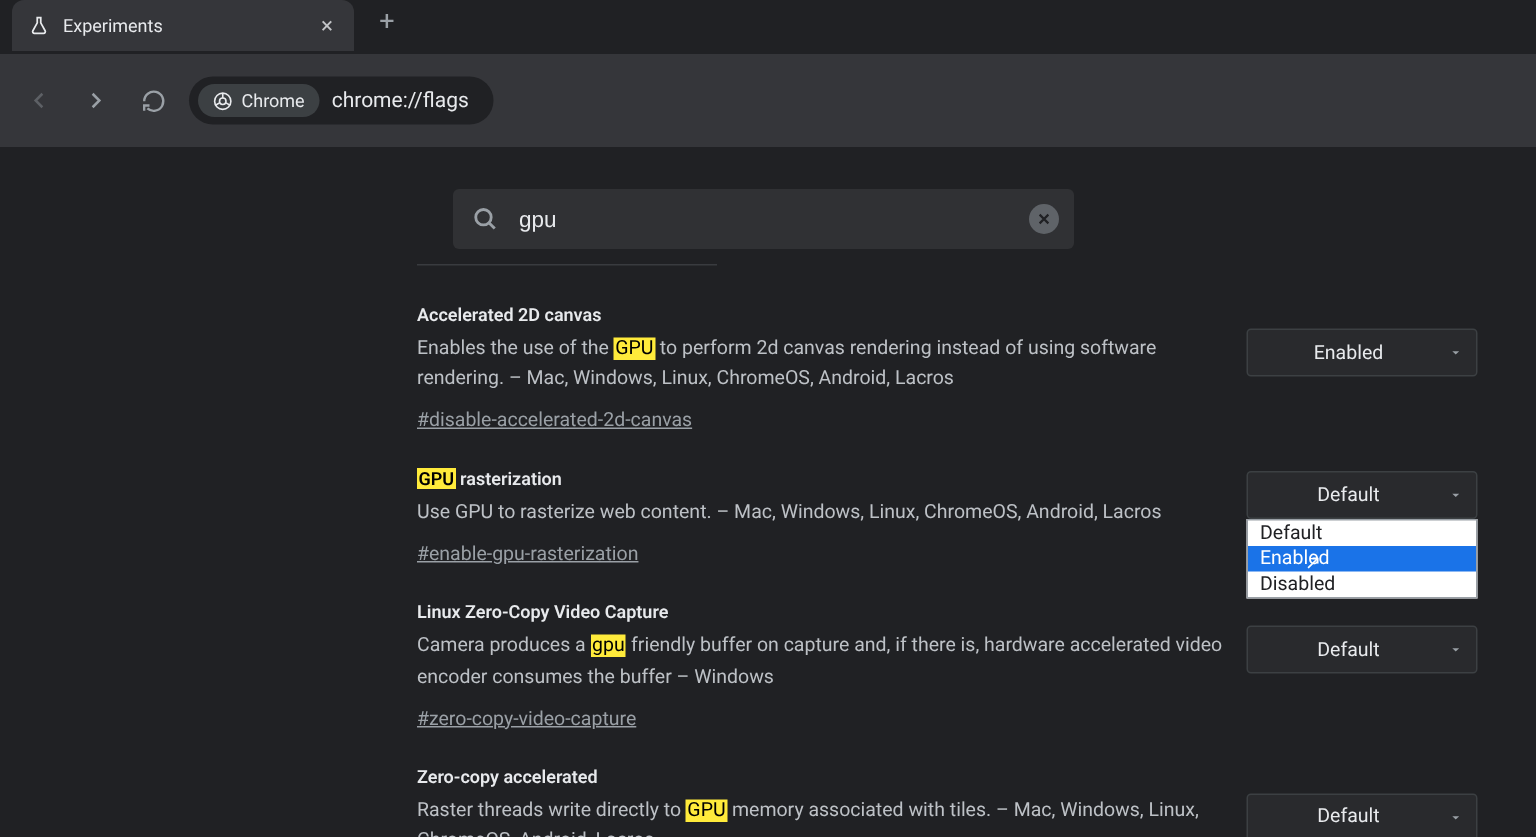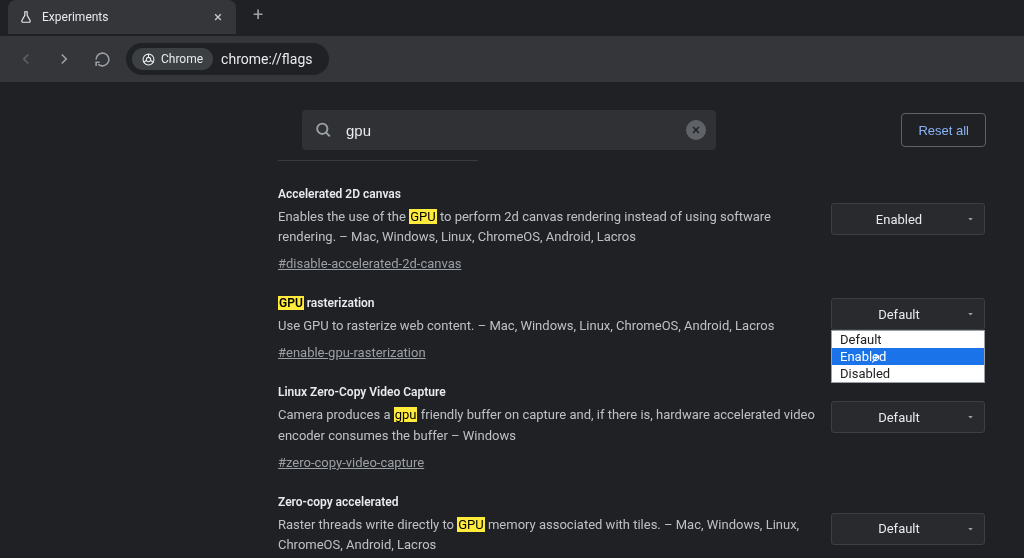--- a/index.html
+++ b/index.html
@@ -44,21 +44,21 @@
       font-size: 15px;
       padding: 0 4px;
     }
     .newtab {
       width: 28px; height: 28px;
       display: flex; align-items: center; justify-content: center;
       margin-left: 8px; margin-bottom: 2px;
       cursor: pointer; color: #9aa0a6; font-size: 18px;
     }
     .toolbar {
-      height: 46px;
+      height: 62px;
       background: #35363a;
       display: flex;
       align-items: center;
       padding: 0 12px;
       gap: 10px;
     }
     .nav-btn {
       width: 28px; height: 28px;
       display: flex; align-items: center; justify-content: center;
       color: #9aa0a6; cursor: pointer; border-radius: 50%;
@@ -296,21 +296,20 @@
               <path d="M20 20l-4.5-4.5"></path>
             </svg>
         </span>
         <input class="searchbox" id="searchInput" placeholder="Search flags" value="gpu" style="">
         <span class="clear-icon">
           <svg width="10" height="10" viewBox="0 0 24 24" stroke="#202124" stroke-width="3.5">
               <path d="M5 5l14 14M19 5L5 19"></path>
             </svg>
         </span>
       </div>
-      <button class="reset-btn">Reset all</button>
     </div>
 
     <div class="cut-anchor"></div>
 
     <div class="flags" id="flags">
         <div class="flag">
           <div class="flag-body"><div class="flag-title">Accelerated 2D canvas</div><div class="flag-desc">Enables the use of the <span class="hl">GPU</span> to perform 2d canvas rendering instead of using software rendering. – Mac, Windows, Linux, ChromeOS, Android, Lacros</div><a class="flag-anchor">#disable-accelerated-2d-canvas</a></div>
           <div class="flag-ctl" style="top: 34px;">
             <div class="dropdown">
               <span>Enabled</span>

